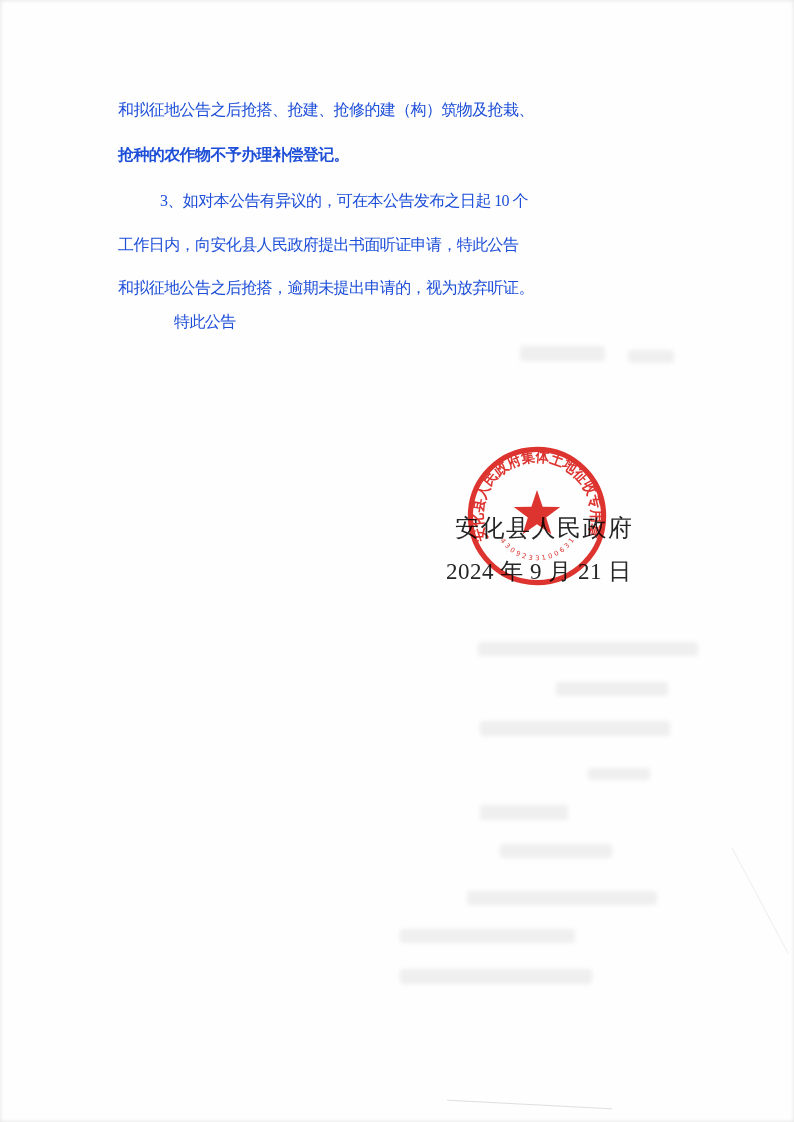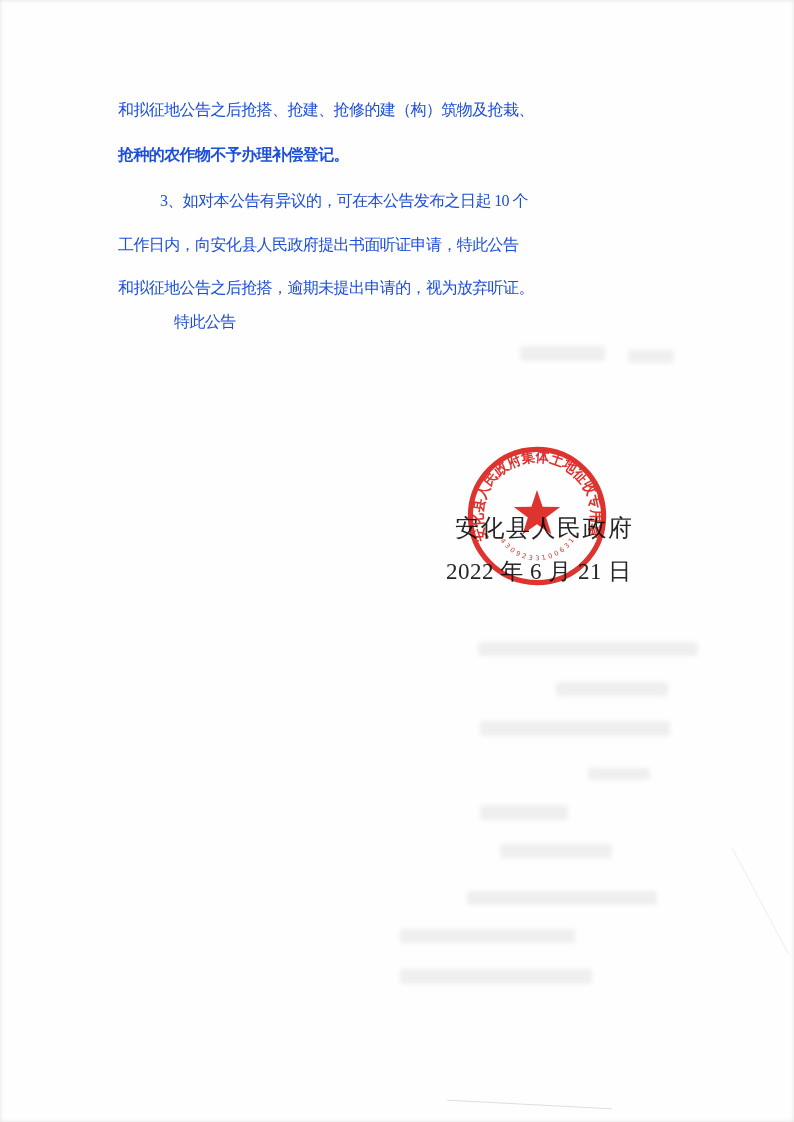--- a/index.html
+++ b/index.html
@@ -51,21 +51,21 @@
 <div class="page">
 
   <div class="body-line" style="top:100px;">和拟征地公告之后抢搭、抢建、抢修的建（构）筑物及抢栽、</div>
   <div class="body-line" style="top:145px;font-weight:bold;">抢种的农作物不予办理补偿登记。</div>
   <div class="body-line indented-num" style="top:191px;">3、如对本公告有异议的，可在本公告发布之日起 10 个</div>
   <div class="body-line" style="top:235px;">工作日内，向安化县人民政府提出书面听证申请，特此公告</div>
   <div class="body-line" style="top:278px;">和拟征地公告之后抢搭，逾期未提出申请的，视为放弃听证。</div>
   <div class="body-line indented" style="top:312px;">特此公告</div>
 
   <div class="signature-block" id="issuer">安化县人民政府</div>
-  <div class="signature-block" id="issue-date">2022 年 6 月 21 日</div>
+  <div class="signature-block" id="issue-date">2024 年 9 月 21 日</div>
 
   <svg class="seal" viewBox="0 0 200 200">
     <circle cx="100" cy="100" r="90" fill="none" stroke="#dc241f" stroke-width="7"></circle>
     <polygon points="100,65 92.4,87.5 68.6,87.8 87.6,102 80.6,124.7 100,111 119.4,124.7 112.4,102 131.4,87.8 107.6,87.5" fill="#dc241f"></polygon>
     <defs>
       <path id="seal-arc" d="M 32.9 131.3 A 74 74 0 1 1 167.1 131.3" fill="none"></path>
       <path id="seal-code-arc" d="M 48.1 130 A 60 60 0 0 0 151.9 130" fill="none"></path>
     </defs>
     <text font-size="21" fill="#dc241f" font-family="'Liberation Serif','DejaVu Serif',serif" font-weight="bold">
       <textPath href="#seal-arc" startOffset="0" textLength="292" lengthAdjust="spacingAndGlyphs">安化县人民政府集体土地征收专用章</textPath>

